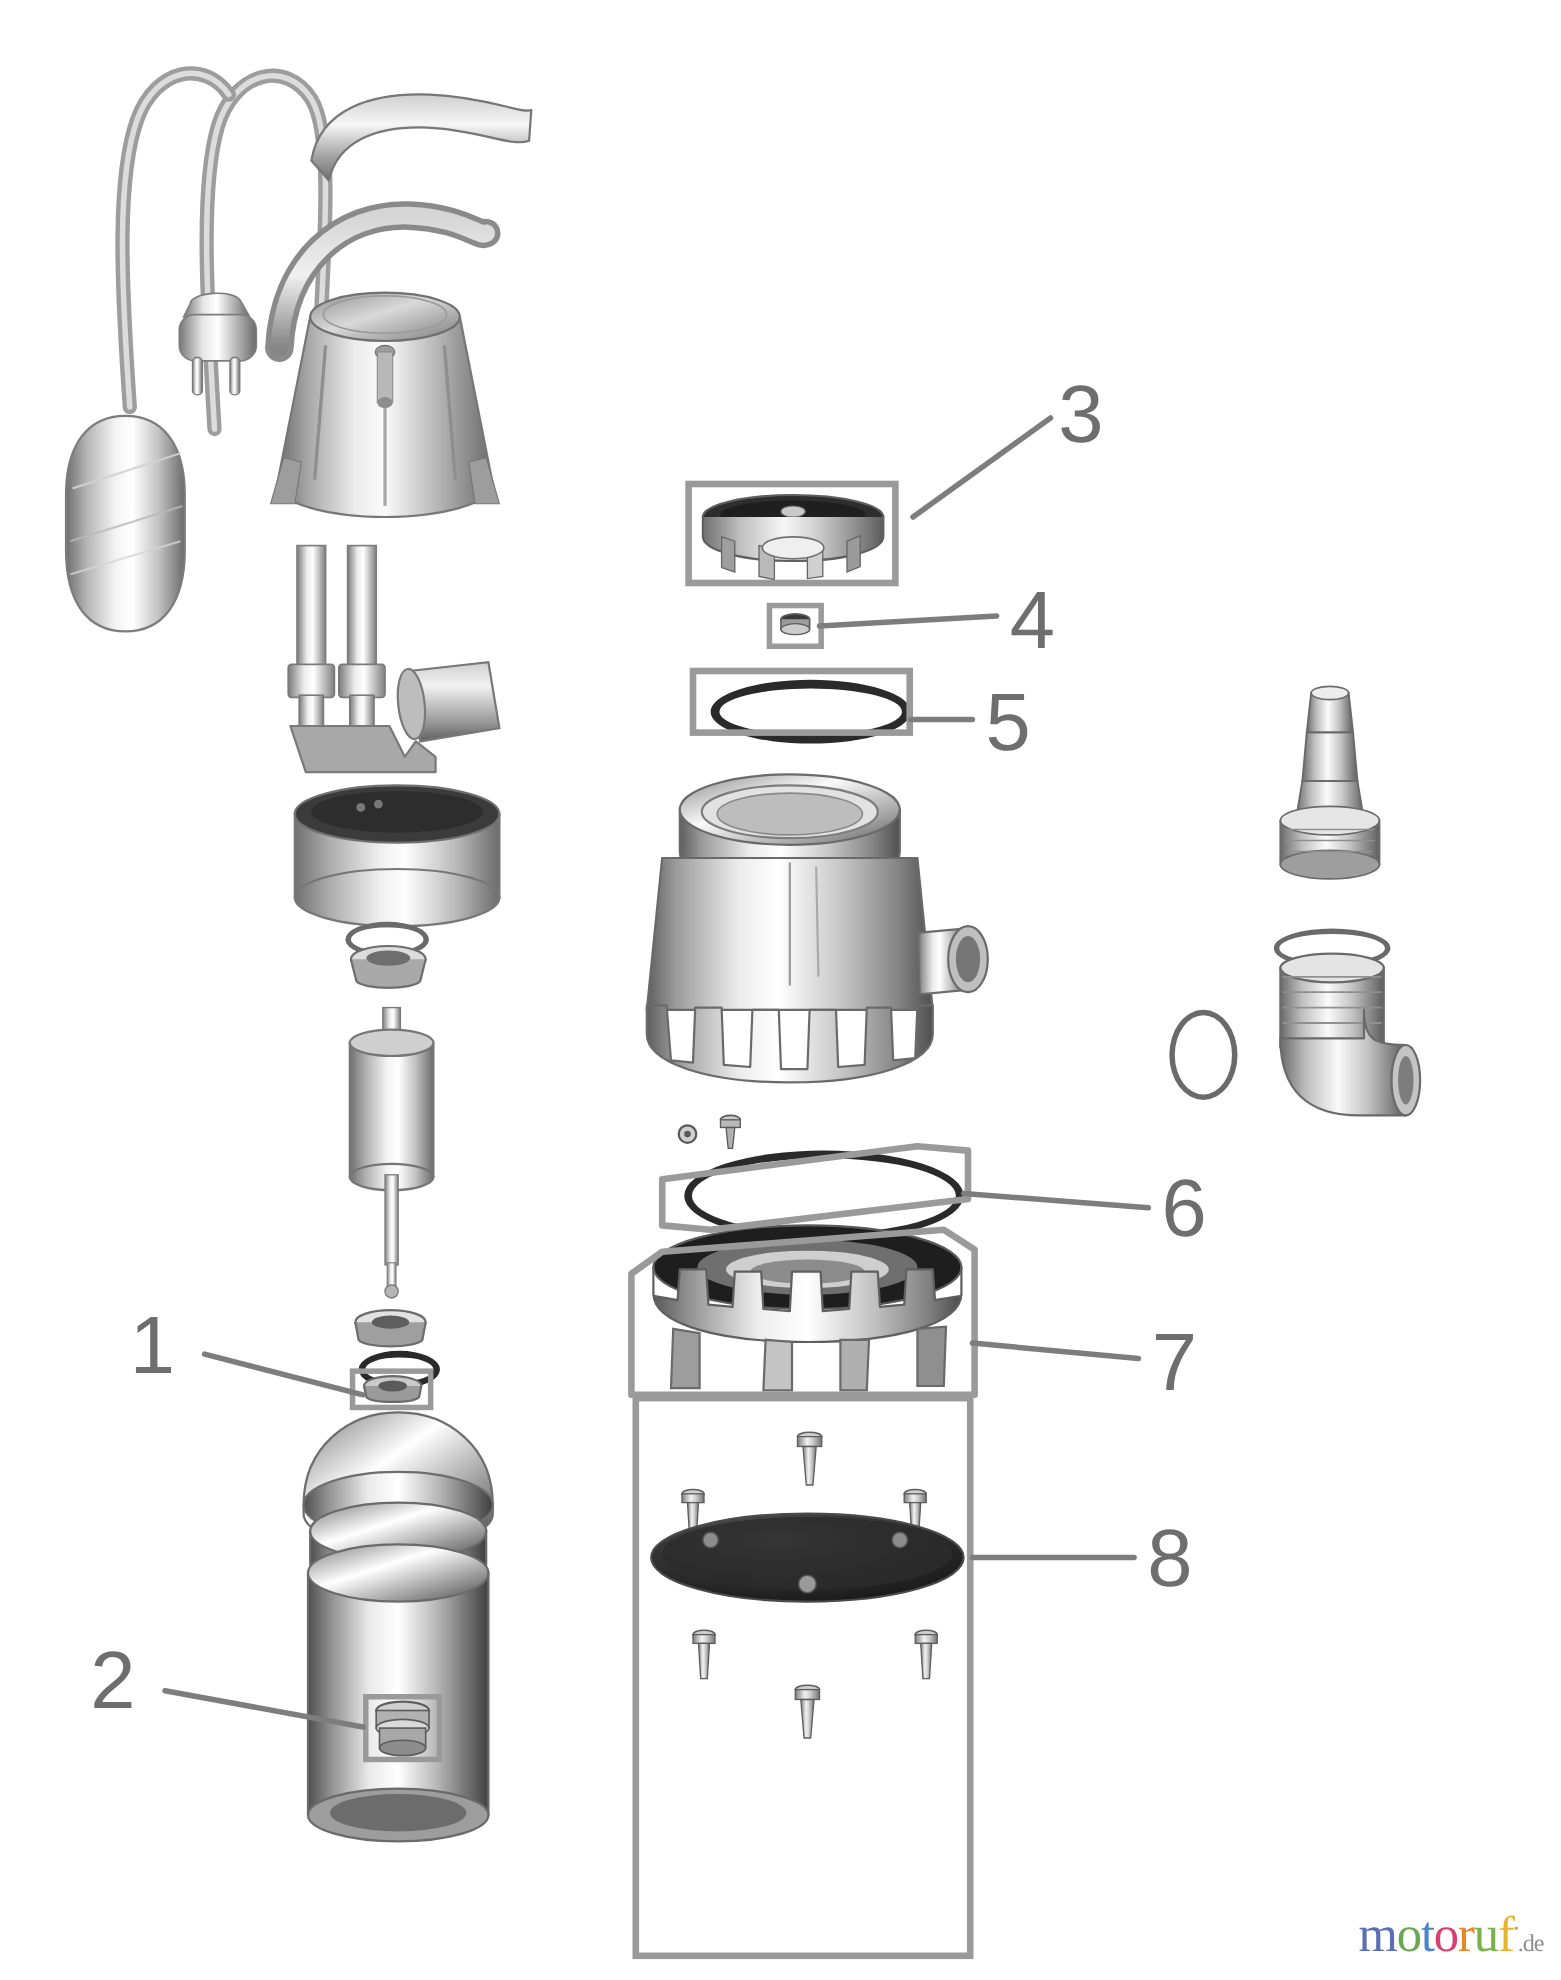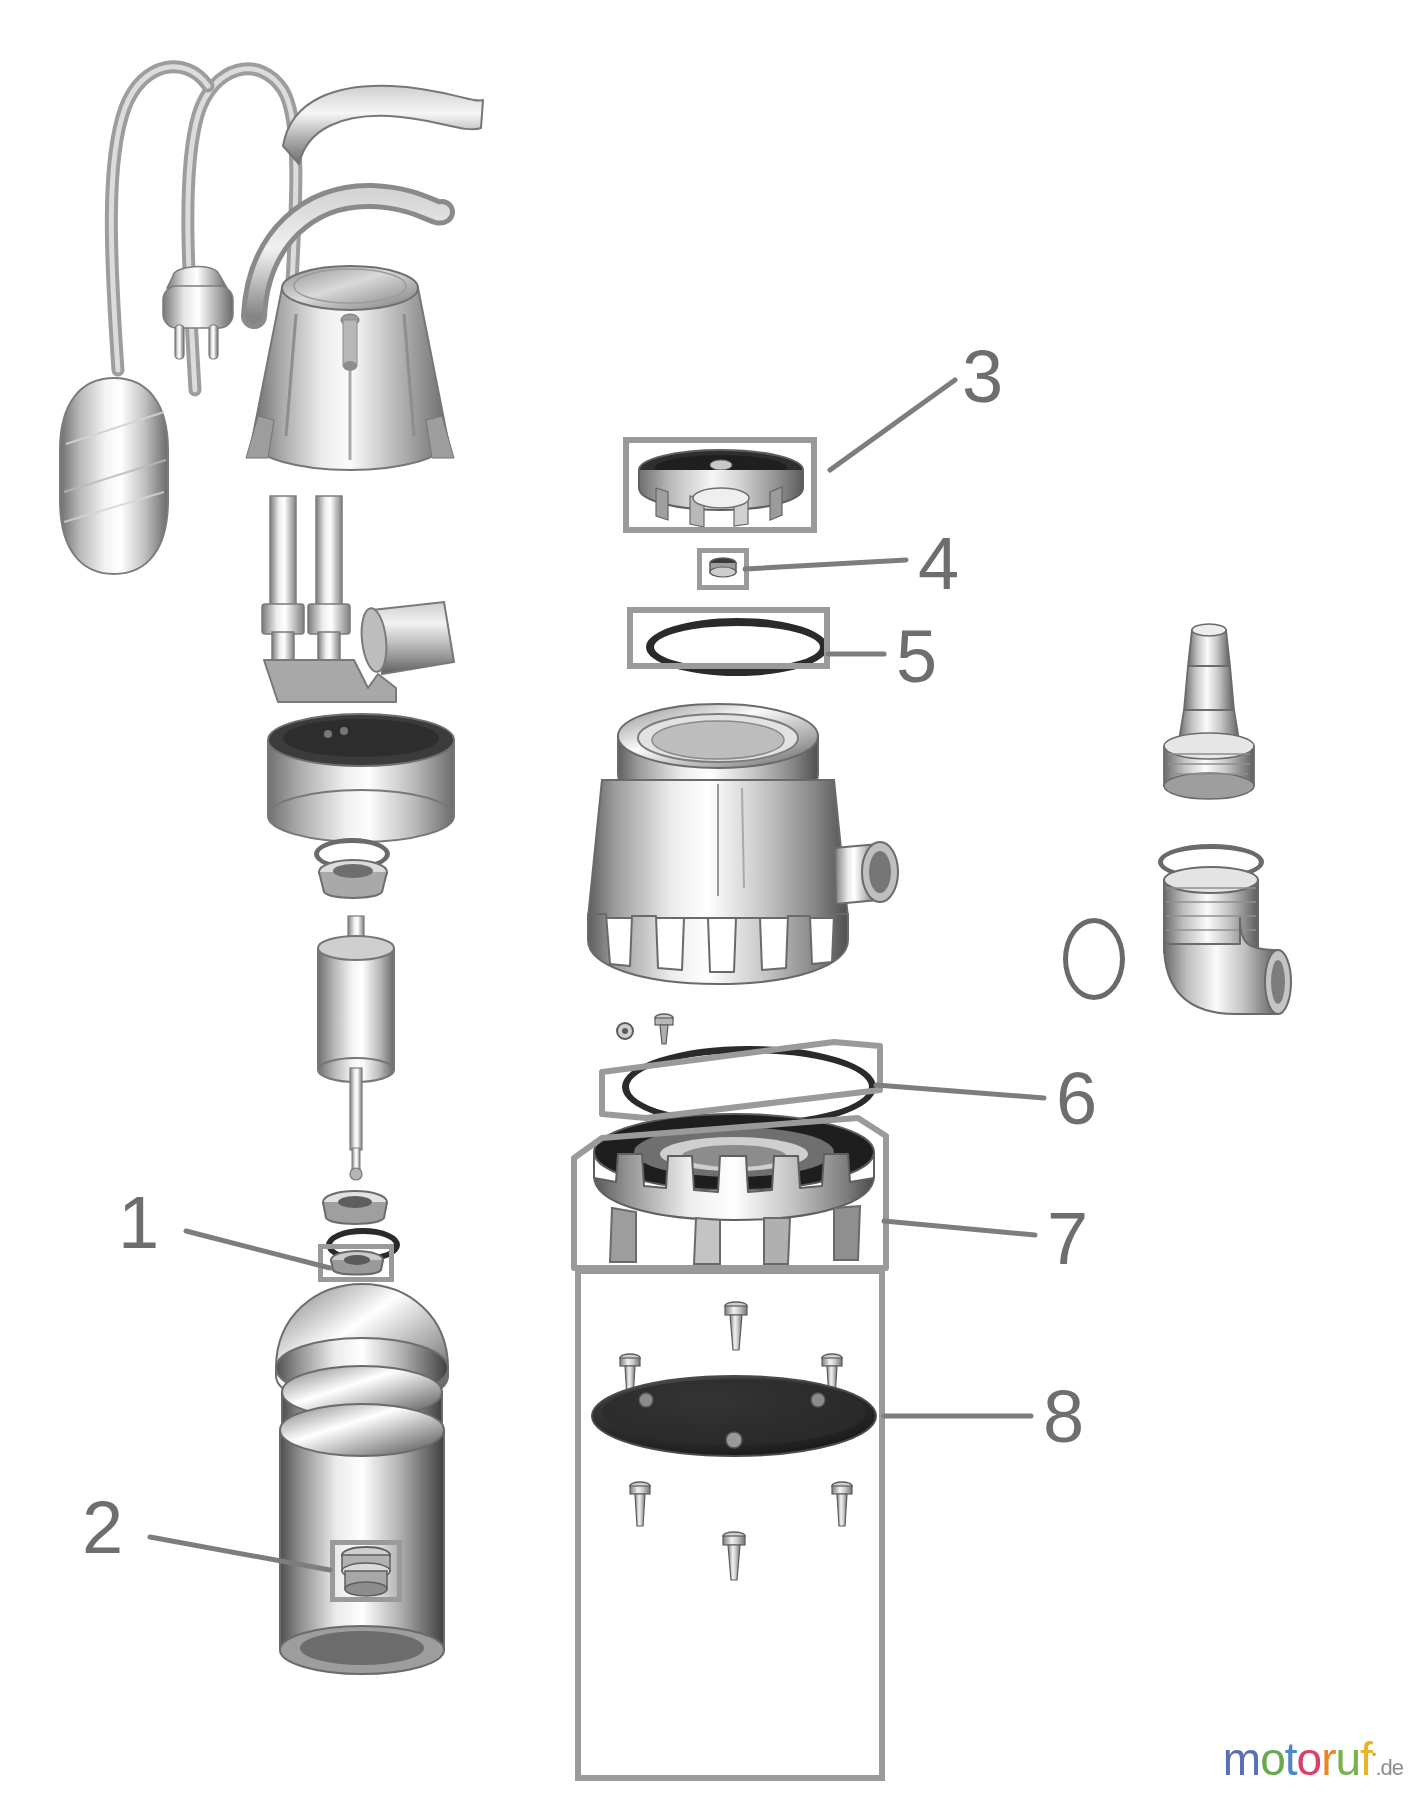--- a/index.html
+++ b/index.html
@@ -20,21 +20,21 @@
     user-select:none;
   }
 
   
   .hbox{position:absolute;border:6px solid #9a9a9a;background:transparent;box-sizing:border-box;}
   .hbox.thin{border-width:5px;}
 
   
   .logo{
     position:absolute;right:16px;bottom:18px;
-    font-family:Liberation Sans, sans-serif;
+    font-family:Liberation Serif, serif;
     font-size:46px;letter-spacing:-1px;line-height:1;
     white-space:nowrap;
   }
   .logo .suffix{font-size:22px;color:#8d8d8d;}
   .logo .dot-acc{font-size:13px;vertical-align:super;}
 
   
   .part{position:absolute;}
   .oring{border-radius:50%;border:7px solid #2a2a2a;background:transparent;}
   .oring.grey{border-color:#6a6a6a;}

